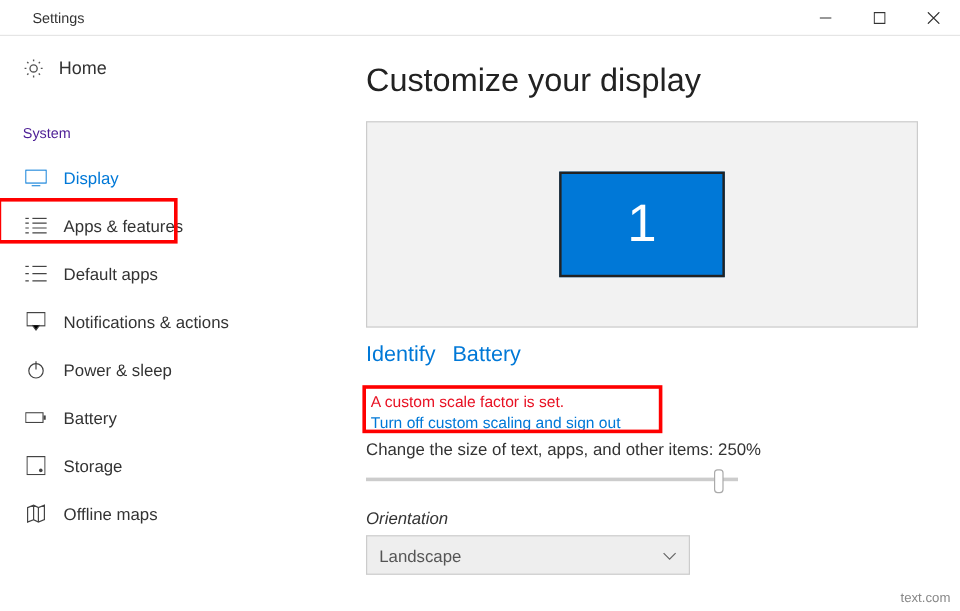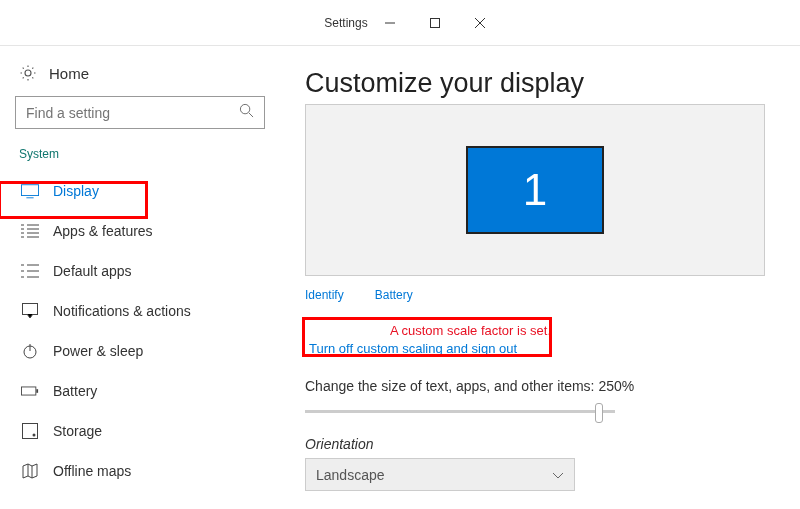--- a/index.html
+++ b/index.html
@@ -1,40 +1,40 @@
 <!DOCTYPE html>
 <html><head>
   <meta charset="utf-8">
   <style>
     * { margin: 0; padding: 0; box-sizing: border-box; font-family: "Segoe UI", Arial, sans-serif; }
     body { width: 800px; height: 509px; background: #fff; overflow: hidden; }
-    .titlebar { height: 46px; display: flex; align-items: center; justify-content: center; padding-left: 19px; border-bottom: 1px solid #e5e5e5; }
+    .titlebar { height: 30px; display: flex; align-items: center; justify-content: space-between; padding-left: 19px; border-bottom: 1px solid #e5e5e5; }
     .titlebar-left { display: flex; align-items: center; gap: 8px; font-size: 12px; color: #333; }
     .titlebar-controls { display: flex; }
     .ctrl { width: 45px; height: 29px; display: flex; align-items: center; justify-content: center; font-size: 13px; color: #333; }
     .ctrl svg { width: 10px; height: 10px; }
     .app { display: flex; height: calc(100% - 30px); }
     .sidebar { width: 275px; padding: 10px 10px 0 15px; }
     .home-row { display: flex; align-items: center; gap: 12px; padding: 8px 4px 14px 4px; font-size: 15px; color: #333; }
     .searchbox { display: flex; align-items: center; justify-content: space-between; border: 1px solid #999; height: 33px; padding: 0 10px; margin-bottom: 18px; }
     .searchbox input { border: none; outline: none; font-size: 14px; width: 200px; color: #555; }
-    .section-label { font-size: 12px; color: #0f766e; padding: 0 4px 10px 4px; }
+    .section-label { font-size: 12px; color: #4c1d95; padding: 0 4px 10px 4px; margin-top: 24px; }
     .nav-item { display: flex; align-items: center; gap: 14px; padding: 11px 6px; font-size: 14px; color: #333; }
     .nav-item.active { color: #0078d7; }
     .nav-icon { width: 18px; height: 18px; display: flex; align-items: center; justify-content: center; flex-shrink: 0; }
     .highlight-red { border: 3px solid #f00; position: absolute; }
     .main { flex: 1; padding: 22px 30px 0 30px; position: relative; }
-    h1 { font-size: 27px; font-weight: 400; color: #222; margin-bottom: 5px; }
+    h1 { font-size: 27px; font-weight: 400; color: #222; margin-bottom: 18px; }
     .display-preview { width: 460px; height: 172px; background: #f2f2f2; border: 1px solid #ccc; display: flex; align-items: center; justify-content: center; margin-bottom: 12px; }
     .monitor { width: 138px; height: 88px; background: #0078d7; border: 2px solid #222; color: #fff; display: flex; align-items: center; justify-content: center; font-size: 44px; font-weight: 300; }
-    .links { display: flex; gap: 31px; font-size: 12px; color: #0078d7; margin-bottom: 18px; }
+    .links { display: flex; gap: 14px; font-size: 18px; color: #0078d7; margin-bottom: 18px; }
     .msgbox { padding: 2px 4px; font-size: 13px; line-height: 1.4; }
-    .msg-warn { color: #e81123; text-align: right; }
+    .msg-warn { color: #e81123; }
     .msg-link { color: #0078d7; }
-    .label-text { font-size: 14px; color: #333; margin-top: 18px; }
+    .label-text { font-size: 14px; color: #333; margin-top: 2px; }
     .slider { width: 310px; height: 24px; position: relative; margin-top: 6px; }
     .slider-track { position: absolute; top: 10px; left: 0; right: 0; height: 3px; background: #ccc; }
     .slider-thumb { position: absolute; top: 3px; left: 290px; width: 8px; height: 20px; background: #fff; border: 1px solid #aaa; border-radius: 3px;}
     .select { width: 270px; height: 33px; background: #eee; border: 1px solid #ccc; display: flex; align-items: center; justify-content: space-between; padding: 0 10px; margin-top: 6px; font-size: 14px; color: #555; }
     .watermark { position: absolute; bottom: 4px; right: 8px; font-size: 11px; color: #888; }
   </style>
 </head>
 <body>
 
 <div class="titlebar">
@@ -66,27 +66,20 @@
 <div class="app">
 
   <div class="sidebar" style="position:relative;">
     <div class="home-row">
       <span class="nav-icon">
           <svg viewBox="0 0 24 24" width="18" height="18">
             <path fill="none" stroke="#555" stroke-width="1.5" d="M12 8a4 4 0 100 8 4 4 0 000-8zM12 2v2M12 20v2M4.9 4.9l1.4 1.4M17.7 17.7l1.4 1.4M2 12h2M20 12h2M4.9 19.1l1.4-1.4M17.7 6.3l1.4-1.4"></path>
           </svg>
         </span>
       <span>Home</span>
-    </div>
-    <div class="searchbox">
-      <input placeholder="Find a setting" style="">
-      <span><svg width="15" height="15" viewBox="0 0 16 16">
-            <circle cx="6.5" cy="6.5" r="5" fill="none" stroke="#666"></circle>
-            <path stroke="#666" d="M10.5 10.5L15 15"></path>
-          </svg></span>
     </div>
     <div class="section-label">System</div>
 
     <div class="nav-item active">
       <span class="nav-icon">
           <svg viewBox="0 0 20 16" width="18" height="15">
             <rect x="0.5" y="0.5" width="19" height="12" fill="none" stroke="#0078d7"></rect>
             <path stroke="#0078d7" d="M6 15h8"></path>
           </svg>
         </span>

